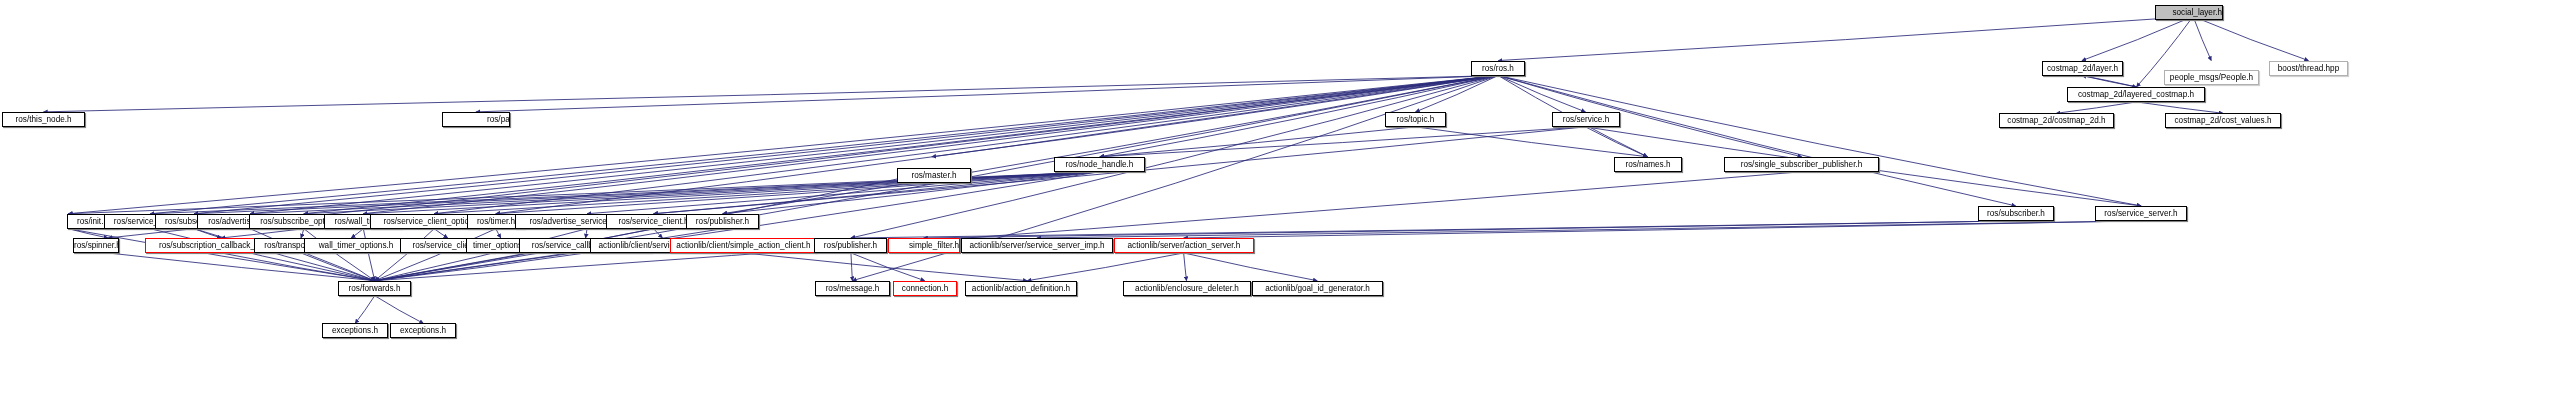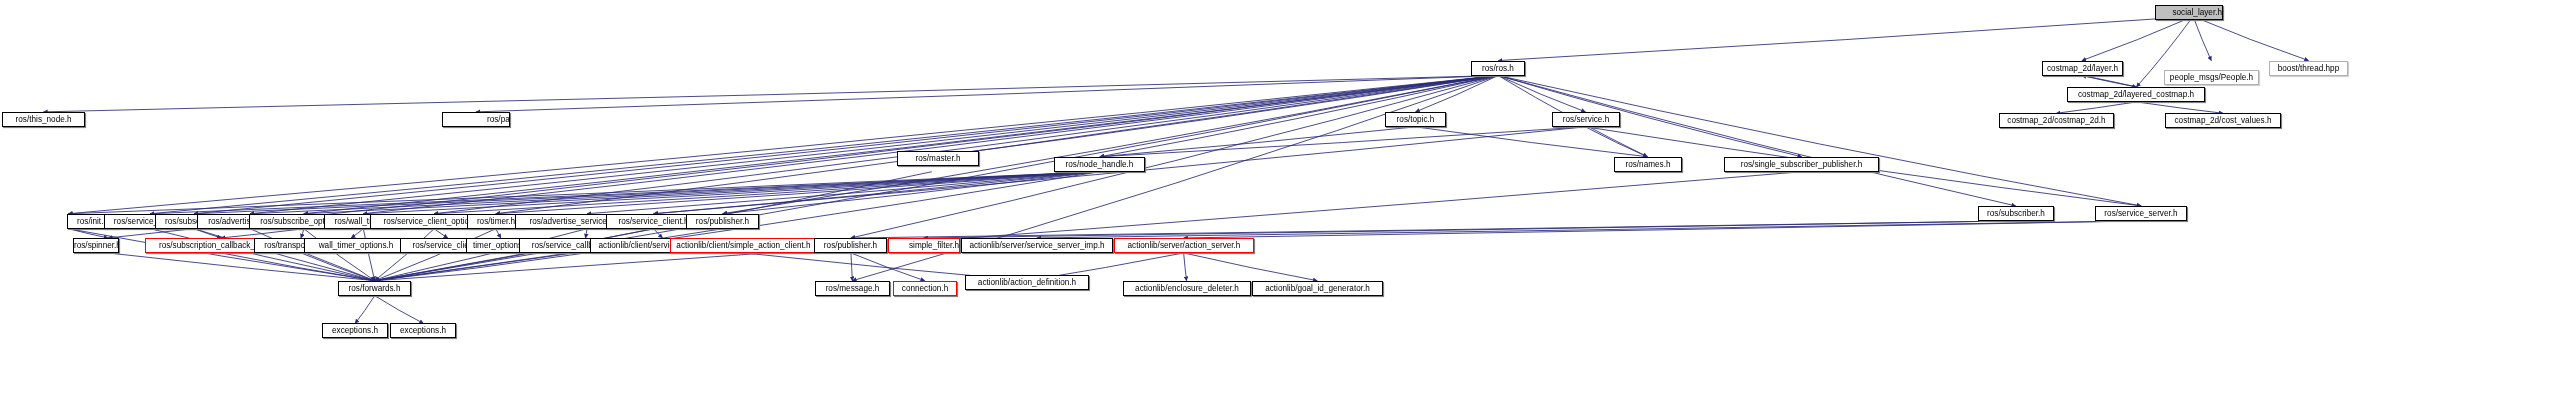--- a/index.html
+++ b/index.html
@@ -146,21 +146,21 @@
       <div class="node gray" style="left: 2164px; top: 61px; width: 95px; margin-top: 9px;">people_msgs/People.h</div>
       <div class="node gray" style="left: 2269px; top: 61px; width: 79px;">boost/thread.hpp</div>
       <div class="node" style="left: 2067px; top: 87px; width: 138px;">costmap_2d/layered_costmap.h</div>
       <div class="node" style="left: 1999px; top: 113px; width: 115px;">costmap_2d/costmap_2d.h</div>
       <div class="node" style="left: 2165px; top: 113px; width: 116px;">costmap_2d/cost_values.h</div>
       <div class="node" style="left: 1471px; top: 61px; width: 54px;">ros/ros.h</div>
       <div class="node" style="left: 2.1px; top: 112px; width: 83px;">ros/this_node.h</div>
       <div class="node" style="left: 442px; top: 112px; width: 68px; padding-left: 44px;">ros/param.h</div>
       <div class="node" style="left: 1385px; top: 112px; width: 61px;">ros/topic.h</div>
       <div class="node" style="left: 1552px; top: 112px; width: 68px;">ros/service.h</div>
-      <div class="node" style="left: 897px; top: 151px; width: 82px;">ros/master.h</div>
+      <div class="node" style="left: 897px; top: 168px; width: 74px;">ros/master.h</div>
       <div class="node" style="left: 1054px; top: 157px; width: 91px;">ros/node_handle.h</div>
       <div class="node" style="left: 1614px; top: 157px; width: 68px;">ros/names.h</div>
       <div class="node" style="left: 1724px; top: 157px; width: 155px;">ros/single_subscriber_publisher.h</div>
       <div class="node" style="left: 1978px; top: 206px; width: 76px;">ros/subscriber.h</div>
       <div class="node" style="left: 2095px; top: 206px; width: 92px;">ros/service_server.h</div>
       <div class="node" style="left: 43px; top: 214px; width: 51px; margin-left: 24px;">ros/init.h</div>
       <div class="node" style="left: 104px; top: 214px; width: 93px;">ros/service_server.h</div>
       <div class="node" style="left: 155px; top: 214px; width: 78px;">ros/subscriber.h</div>
       <div class="node" style="left: 197px; top: 214px; width: 107px;">ros/advertise_options.h</div>
       <div class="node" style="left: 249px; top: 214px; width: 109px;">ros/subscribe_options.h</div>
@@ -179,20 +179,20 @@
       <div class="node" style="left: 519px; top: 238px; width: 133px;">ros/service_callback_helper.h</div>
       <div class="node" style="left: 590px; top: 238px; width: 145px;">actionlib/client/service_client_imp.h</div>
       <div class="node red" style="left: 670px; top: 238px; width: 147px;">actionlib/client/simple_action_client.h</div>
       <div class="node" style="left: 814px; top: 238px; width: 73px;">ros/publisher.h</div>
       <div class="node red" style="left: 888px; top: 238px; width: 72px; padding-left: 20px;">simple_filter.h</div>
       <div class="node" style="left: 961px; top: 238px; width: 152px;">actionlib/server/service_server_imp.h</div>
       <div class="node red" style="left: 1114px; top: 238px; width: 140px;">actionlib/server/action_server.h</div>
       <div class="node" style="left: 338px; top: 281px; width: 73px;">ros/forwards.h</div>
       <div class="node" style="left: 815px; top: 281px; width: 75px;">ros/message.h</div>
       <div class="node red" style="left: 893px; top: 281px; width: 64px;">connection.h</div>
-      <div class="node" style="left: 965px; top: 275px; width: 124px;">actionlib/action_definition.h</div>
+      <div class="node" style="left: 965px; top: 281px; width: 112px;">actionlib/action_definition.h</div>
       <div class="node" style="left: 1123px; top: 281px; width: 128px;">actionlib/enclosure_deleter.h</div>
       <div class="node" style="left: 1252px; top: 281px; width: 131px;">actionlib/goal_id_generator.h</div>
       <div class="node" style="left: 322px; top: 323px; width: 66px;">exceptions.h</div>
       <div class="node" style="left: 390px; top: 323px; width: 66px;">exceptions.h</div>
     </div>
 </div>
 
 
 </body></html>

